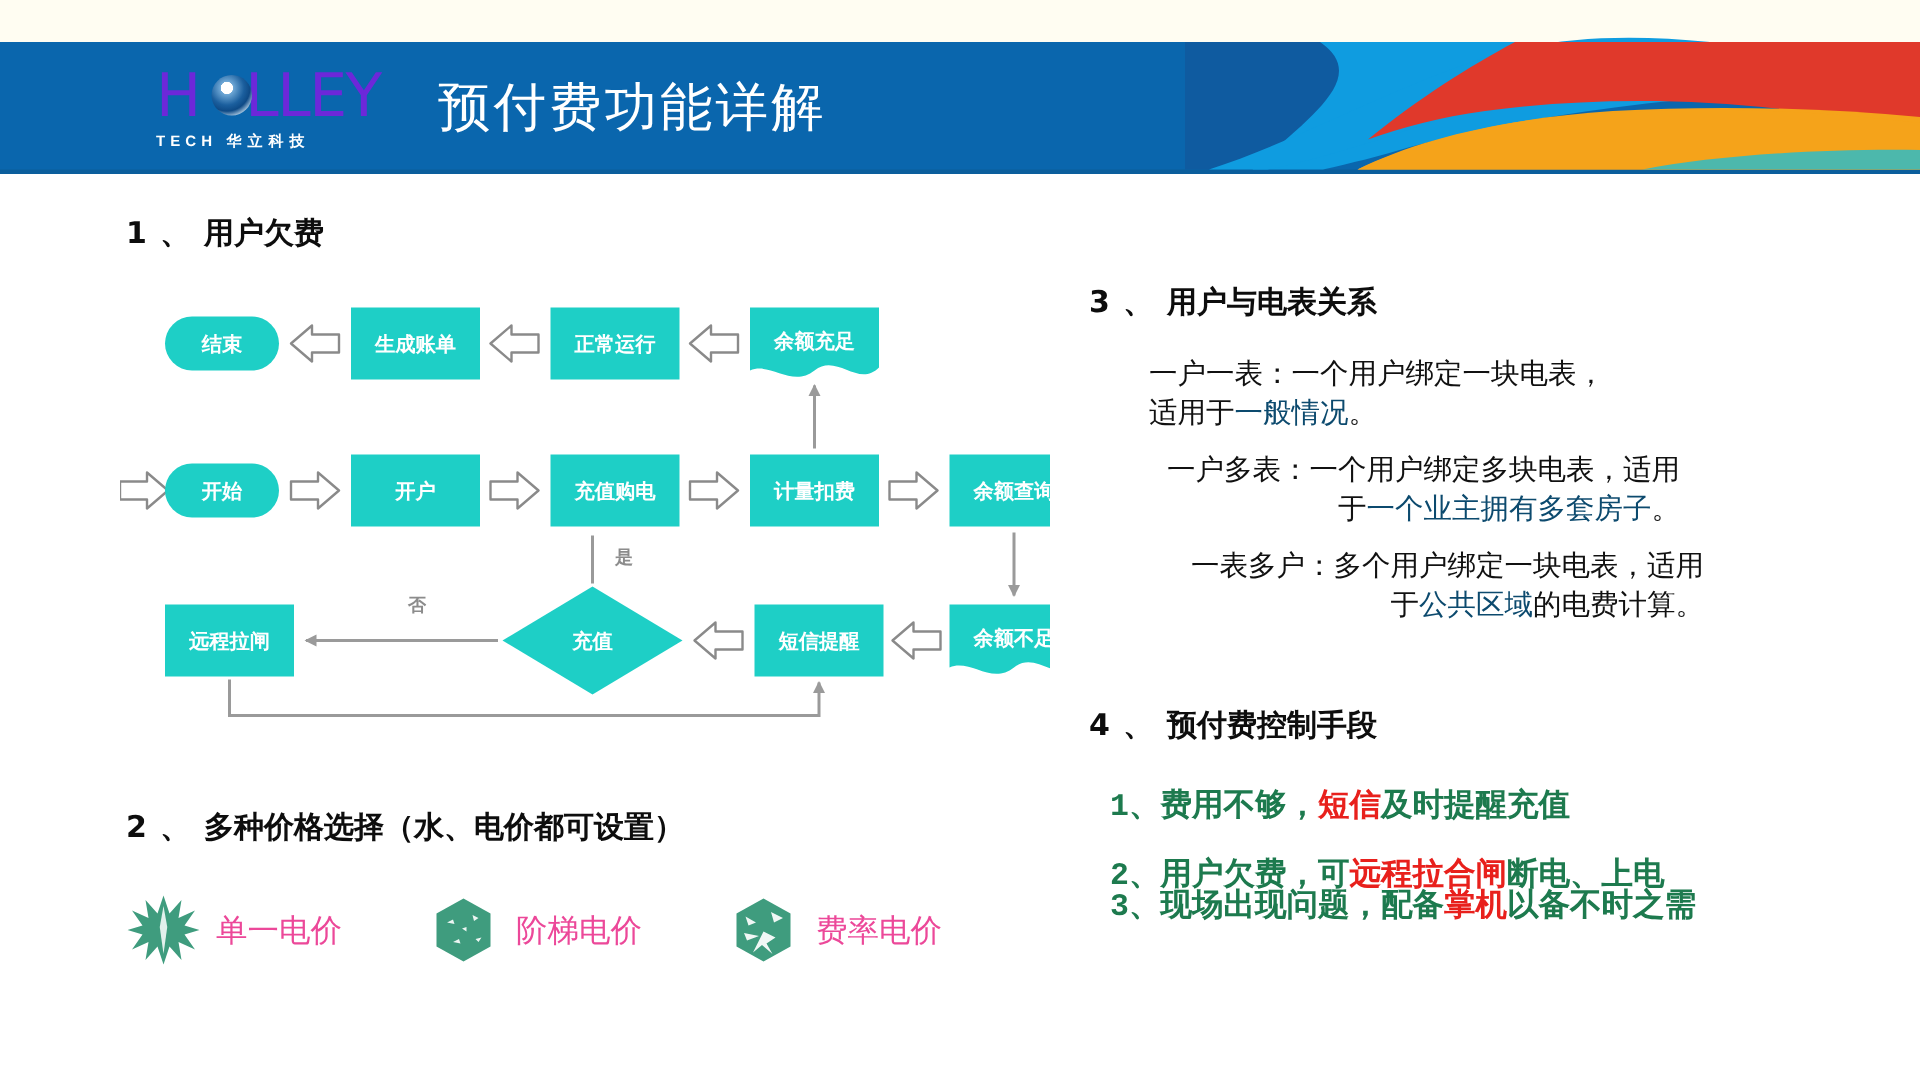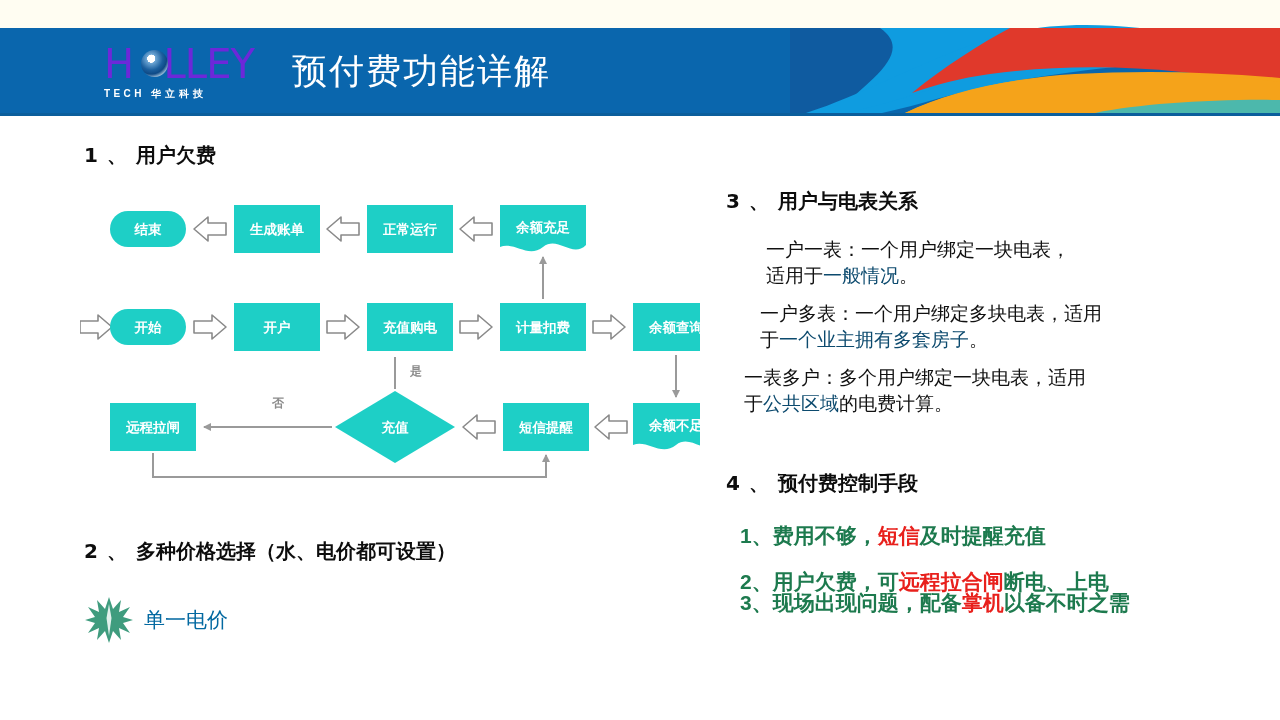--- a/index.html
+++ b/index.html
@@ -125,49 +125,49 @@
     position: absolute;
     top: 0;
     height: 56px;
     display: flex;
     align-items: center;
   }
   .price-item .pi-icon { width: 50px; height: 50px; flex: 0 0 50px; }
   .price-item .pi-text {
     margin-left: 10px;
     font-size: 21px;
-    color: #0369a1;
+    color: #ec4899;
     white-space: nowrap;
     font-family: "DejaVu Sans", sans-serif;
   }
 
   
   .relation-para {
     position: absolute;
     left: 760px;
     width: 440px;
     font-size: 19px;
     line-height: 26px;
     color: #111111;
     font-family: "DejaVu Sans", sans-serif;
   }
   #rel-0 { top: 236px; left: 766px; width: 310px; }
-  #rel-1 { top: 300px; left: 760px; width: 360px; }
-  #rel-2 { top: 364px; left: 744px; width: 360px; }
+  #rel-1 { top: 300px; left: 760px; width: 360px; text-align: right; }
+  #rel-2 { top: 364px; left: 776px; width: 360px; text-align: right; }
   .hl-teal { color: #0c4a6e; }
 
   
   .control-line {
     position: absolute;
     left: 740px;
     font-size: 21px;
     font-weight: 700;
     color: #1d7a4e;
     white-space: nowrap;
-    font-family: Liberation Sans, sans-serif;
+    font-family: Liberation Mono, monospace;
   }
   #ctl-0 { top: 522px; }
   #ctl-1 { top: 568px; }
   #ctl-2 { top: 589px; }
   .hl-red { color: #e8201c; }
 </style>
 </head>
 <body>
 
 <div id="header-banner">
@@ -322,21 +322,39 @@
   <div class="price-item" style="left:0px;">
     <span class="pi-icon">
       <svg width="50" height="50" viewBox="0 0 50 50">
         <path d="M25,2 L29,14 L37,5 L35,17 L46,12 L39,22 L49,25 L39,28 L46,38 L35,33 L37,45 L29,36 L25,48 L21,36 L13,45 L15,33 L4,38 L11,28 L1,25 L11,22 L4,12 L15,17 L13,5 L21,14 Z" fill="#3f9c7e"></path>
         <path d="M25,9 L27.5,23 L25,41 L22.5,23 Z" fill="#ffffff" opacity="0.85"></path>
       </svg>
     </span>
     <span class="pi-text">单一电价</span>
   </div>
 
-
+  <div class="price-item" style="left:200px;">
+    <span class="pi-icon">
+      <svg width="50" height="50" viewBox="0 0 50 50">
+        <path d="M25,4 L43,14 L43,36 L25,46 L7,36 L7,14 Z" fill="#3f9c7e"></path>
+        <path d="M14,20 l4,-2 l1,3 z M31,15 l4,2 l-3,2 z M18,33 l4,-2 l1,3 z M33,31 l4,-1 l-2,3 z M24,24 l3,-1 l0,3 z" fill="#ffffff" opacity="0.9"></path>
+      </svg>
+    </span>
+    <span class="pi-text">阶梯电价</span>
+  </div>
+
+  <div class="price-item" style="left:400px;">
+    <span class="pi-icon">
+      <svg width="50" height="50" viewBox="0 0 50 50">
+        <path d="M25,4 L43,14 L43,36 L25,46 L7,36 L7,14 Z" fill="#3f9c7e"></path>
+        <path d="M13,16 L20,20 L15,22 Z M30,13 L38,17 L32,20 Z M12,27 L22,29 L14,32 Z M25,26 L33,30 L27,34 L31,41 L24,35 L18,40 Z" fill="#ffffff" opacity="0.92"></path>
+      </svg>
+    </span>
+    <span class="pi-text">费率电价</span>
+  </div>
 </div>
 
 <div class="sec-heading" id="heading-3">
   <span class="num-gap">3、</span><span>用户与电表关系</span>
 </div>
 
 <div class="relation-para" id="rel-0">
   <span>一户一表：一个用户绑定一块电表，适用于</span><span class="hl-teal">一般情况</span><span>。</span>
 </div>
 

